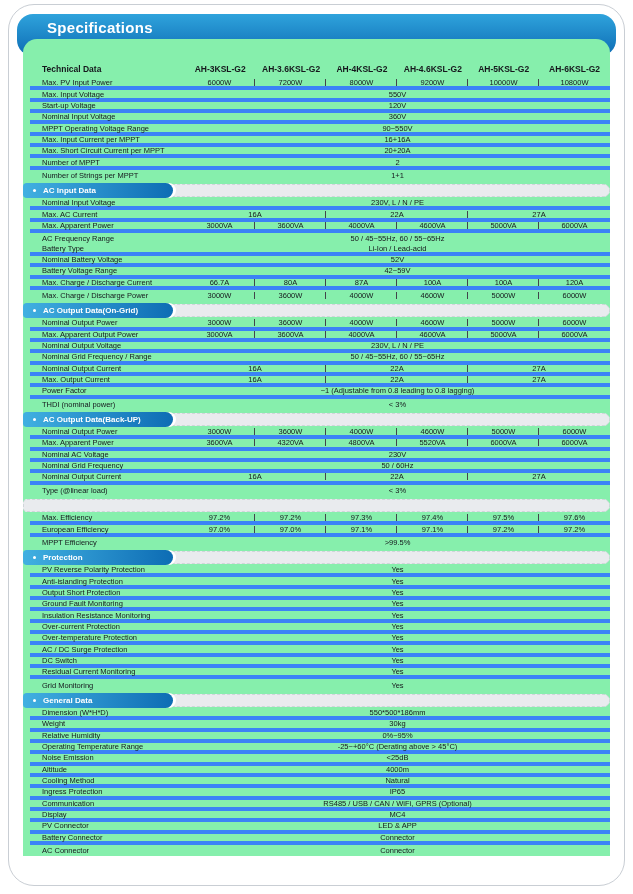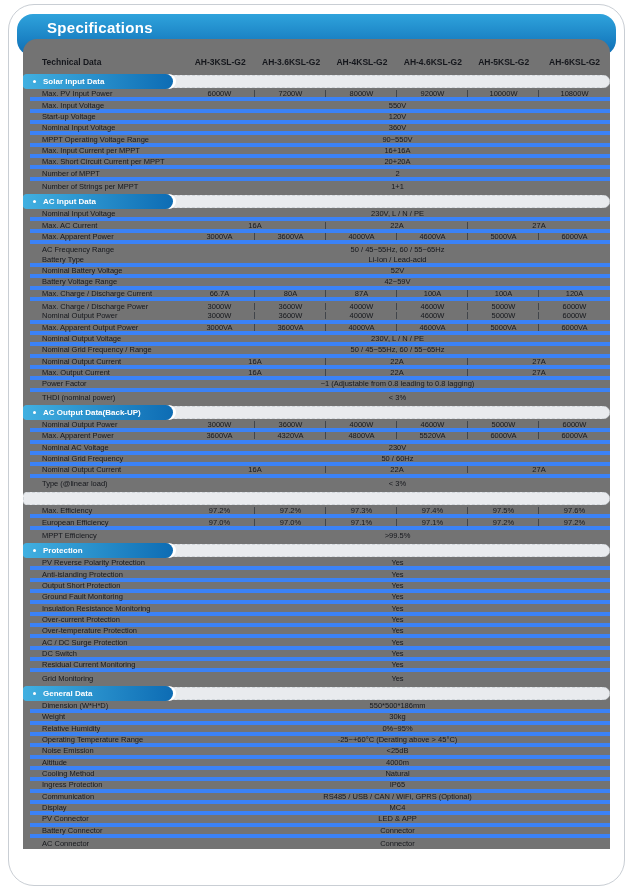--- a/index.html
+++ b/index.html
@@ -15,22 +15,22 @@
   }
   .blue-header {
     position:relative; margin:9px 8px 0; height:42px; border-radius:16px;
     background:linear-gradient(180deg, var(--blue-top,#2fa3dc) 0%, var(--blue-bot,#0d6cb4) 100%);
   }
   .blue-header .title {
     position:absolute; left:30px; top:5px; font-size:15px; font-weight:bold;
     color:#ffffff; letter-spacing:0.3px;
   }
   .white-body {
-    position:relative; margin:-17px 14px 0; background:#737373;
-    border-radius:14px 14px 0 0; padding-top:13px;
+    position:relative; margin:-17px 14px 0; background:#86efac;
+    border-radius:14px 14px 0 0; padding-top:20px;
   }
   .col-header { display:flex; height:20px; align-items:center; margin-left:7px;
     font-weight:bold; font-size:8.5px; }
   .col-header .label-col { width:155px; padding-left:12px; box-sizing:border-box; }
   .col-header .model { width:71px; text-align:center; white-space:nowrap; }
 
   .section-header { position:relative; height:13px; margin:3px 0 2px; }
   .track {
     position:absolute; left:0; right:0; top:0; height:13px;
     background:var(--track,#e9ebee); border:1px dashed #d0d5da;
@@ -76,27 +76,20 @@
     <div class="col-header">
       <div class="label-col">Technical Data</div>
       <div class="model">AH-3KSL-G2</div>
       <div class="model">AH-3.6KSL-G2</div>
       <div class="model">AH-4KSL-G2</div>
       <div class="model">AH-4.6KSL-G2</div>
       <div class="model">AH-5KSL-G2</div>
       <div class="model">AH-6KSL-G2</div>
     </div>
     <div>
-        <div class="section-header">
-          <div class="track"></div>
-          <div class="pill">
-            <span class="bullet"></span>
-            <span>Solar Input Data</span>
-          </div>
-        </div>
         <div class="rows">
           <div class="row">
             <div class="label">Max. PV Input Power</div>
             <div class="vals">
               <div class="val span1 sep">6000W</div>
               <div class="val span1 sep">7200W</div>
               <div class="val span1 sep">8000W</div>
               <div class="val span1 sep">9200W</div>
               <div class="val span1 sep">10000W</div>
               <div class="val span1">10800W</div>
@@ -226,20 +219,27 @@
             <div class="vals">
               <div class="val span1 sep">3000W</div>
               <div class="val span1 sep">3600W</div>
               <div class="val span1 sep">4000W</div>
               <div class="val span1 sep">4600W</div>
               <div class="val span1 sep">5000W</div>
               <div class="val span1">6000W</div>
             </div>
           </div>
         </div>
+        <div class="section-header">
+          <div class="track"></div>
+          <div class="pill">
+            <span class="bullet"></span>
+            <span>AC Output Data(On-Grid)</span>
+          </div>
+        </div>
         <div class="rows">
           <div class="row">
             <div class="label">Nominal Output Power</div>
             <div class="vals">
               <div class="val span1 sep">3000W</div>
               <div class="val span1 sep">3600W</div>
               <div class="val span1 sep">4000W</div>
               <div class="val span1 sep">4600W</div>
               <div class="val span1 sep">5000W</div>
               <div class="val span1">6000W</div>

